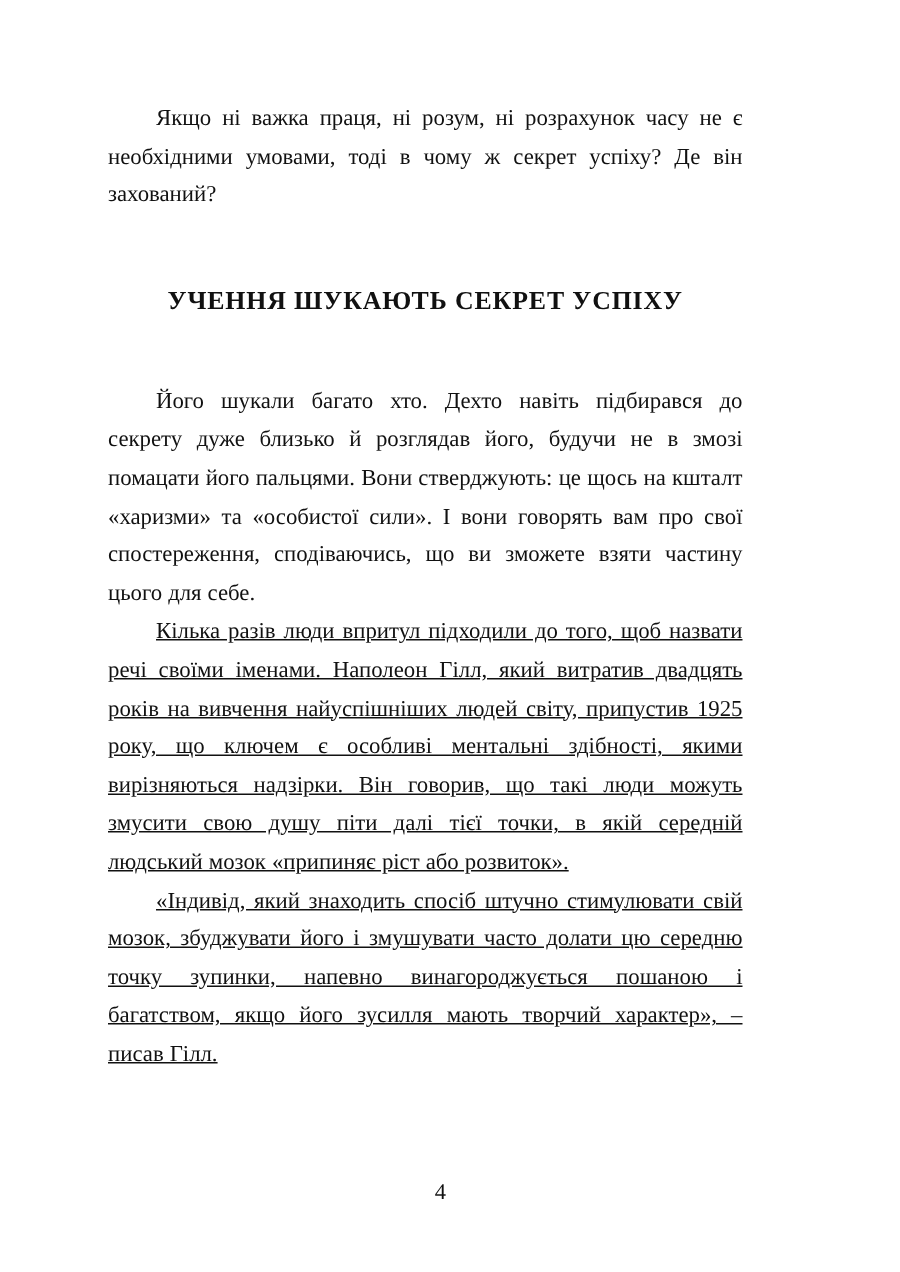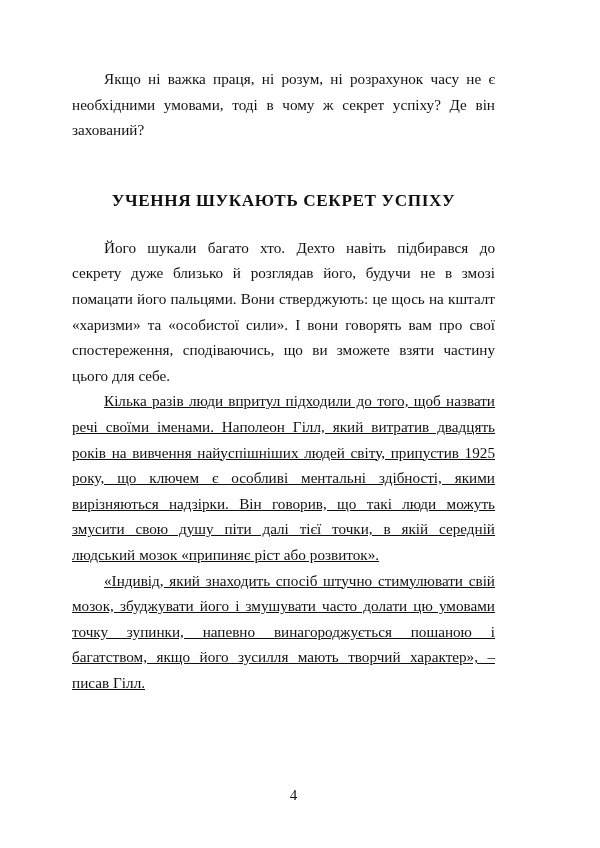--- a/index.html
+++ b/index.html
@@ -35,21 +35,21 @@
     text-decoration: underline;
   }
   .intro {
     margin-bottom: 0;
   }
   .section-heading {
     font-size: 17.2px;
     font-weight: bold;
     text-align: center;
     letter-spacing: 0.6px;
-    margin: 48px 0 24px 0;
+    margin: 48px 0 44px 0;
     text-indent: 0;
   }
   .body-block .para {
     margin-bottom: 0;
   }
   .page-number {
     position: absolute;
     left: 0;
     right: 0;
     bottom: 44px;
@@ -63,17 +63,17 @@
 
 <div class="page">
 
   <p class="para intro">Якщо ні важка праця, ні розум, ні розрахунок часу не є необхідними умовами, тоді в чому ж секрет успіху? Де він захований?</p>
 
   <h2 class="section-heading">УЧЕННЯ ШУКАЮТЬ СЕКРЕТ УСПІХУ</h2>
 
   <div class="body-block">
     <p class="para">Його шукали багато хто. Дехто навіть підбирався до секрету дуже близько й розглядав його, будучи не в змозі помацати його пальцями. Вони стверджують: це щось на кшталт «харизми» та «особистої сили». І вони говорять вам про свої спостереження, сподіваючись, що ви зможете взяти частину цього для себе.</p>
     <p class="para">Кілька разів люди впритул підходили до того, щоб назвати речі своїми іменами. Наполеон Гілл, який витратив двадцять років на вивчення найуспішніших людей світу, припустив 1925 року, що ключем є особливі ментальні здібності, якими вирізняються надзірки. Він говорив, що такі люди можуть змусити свою душу піти далі тієї точки, в якій середній людський мозок «припиняє ріст або розвиток».</p>
-    <p class="para">«Індивід, який знаходить спосіб штучно стимулювати свій мозок, збуджувати його і змушувати часто долати цю умовами точку зупинки, напевно винагороджується пошаною і багатством, якщо його зусилля мають творчий характер», – писав Гілл.</p>
+    <p class="para">«Індивід, який знаходить спосіб штучно стимулювати свій мозок, збуджувати його і змушувати часто долати цю середню точку зупинки, напевно винагороджується пошаною і багатством, якщо його зусилля мають творчий характер», – писав Гілл.</p>
   </div>
 
   <div class="page-number">4</div>
 </div>
 
 </body></html>

